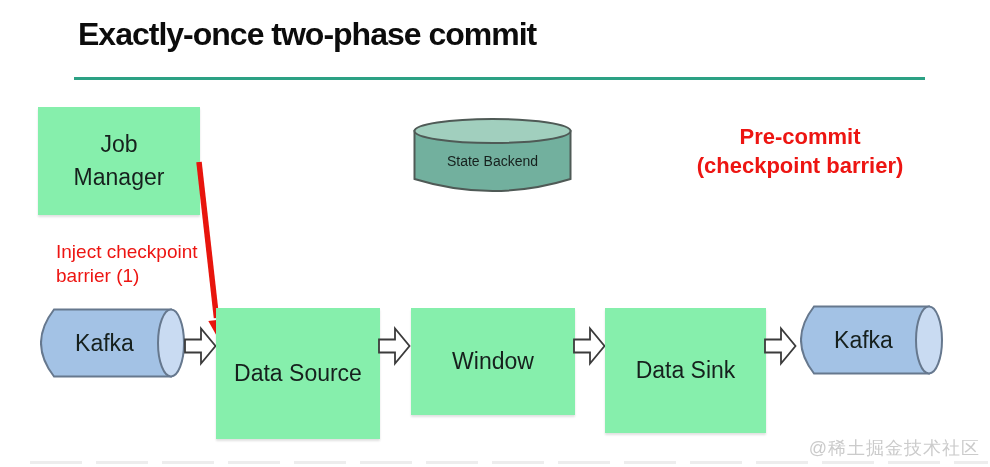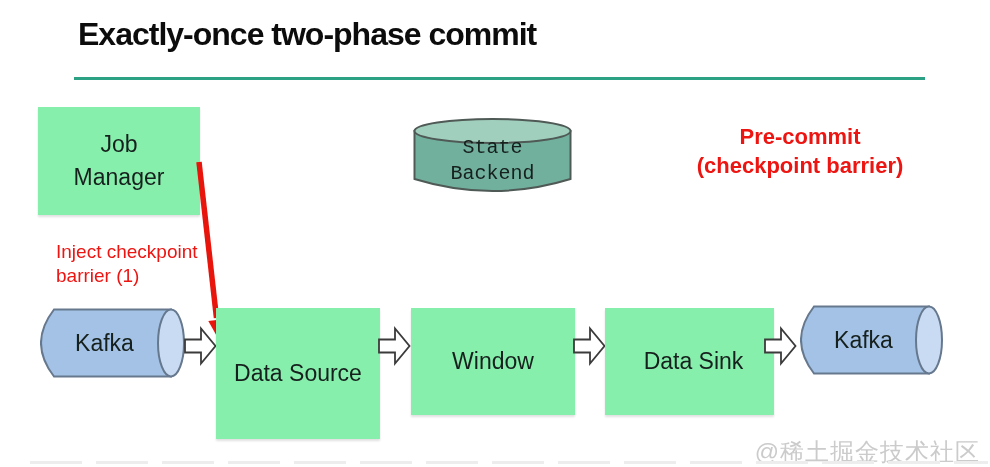--- a/index.html
+++ b/index.html
@@ -24,60 +24,60 @@
     position:absolute;
     background:#86efac;
     box-shadow:0 2px 2px rgba(0,0,0,0.12);
     display:flex;align-items:center;justify-content:center;
   }
   .box-label{
     font-size:23px;color:#16201d;text-align:center;line-height:1.45;
   }
   .job-manager{left:38px;top:107px;width:162px;height:108px;}
   .wrap-110{width:110px;}
-  .wrap-100{width:100px;line-height:1.3;font-size:20px;font-family:Liberation Mono, monospace;}
+  .wrap-100{width:100px;line-height:1.3;font-size:14px;}
 
   .cyl{position:absolute;}
   .cyl svg{position:absolute;left:0;top:0;}
   .cyl-label{
     position:absolute;left:0;right:0;top:0;bottom:0;
     display:flex;align-items:center;justify-content:center;
     font-size:23px;color:#16201d;text-align:center;
   }
   .state-backend{left:413px;top:117px;width:159px;height:76px;}
   .state-backend .cyl-label{padding-top:12px;}
   .kafka-src{left:40px;top:308px;width:145px;height:70px;}
   .kafka-src .cyl-label{padding-right:16px;}
   .kafka-sink{left:800px;top:305px;width:143px;height:70px;}
   .kafka-sink .cyl-label{padding-right:16px;}
 
   .data-source{left:216px;top:308px;width:164px;height:131px;}
   .window-box{left:411px;top:308px;width:164px;height:107px;}
-  .data-sink{left:605px;top:308px;width:161px;height:107px;padding-left:8px;}
+  .data-sink{left:605px;top:308px;width:161px;height:125px;}
 
   .flow-arrow{position:absolute;width:33px;height:40px;top:326px;}
   .arrow-1{left:184px;}
   .arrow-2{left:378px;}
   .arrow-3{left:573px;}
   .arrow-4{left:764px;}
 
   .red-arrow{position:absolute;left:190px;top:153px;width:45px;height:195px;}
 
   .annotation{position:absolute;color:#ed1512;}
   .pre-commit{
     left:685px;top:122px;width:230px;
     font-size:22px;font-weight:700;text-align:center;line-height:1.32;
   }
   .inject-note{
     left:34px;top:240px;font-size:19px;line-height:1.25;margin-left:22px;
   }
 
   .watermark{
     position:absolute;right:10px;top:436px;
-    font-size:24px;color:#cbcbcb;letter-spacing:1px;
+    font-size:18px;color:#cbcbcb;letter-spacing:1px;
   }
   .bottom-dashes{
     position:absolute;left:30px;top:461px;width:958px;height:3px;
     background:repeating-linear-gradient(90deg,#ededed 0 52px,transparent 52px 66px);
   }
 </style>
 </head>
 <body>
 
 <div class="slide">

